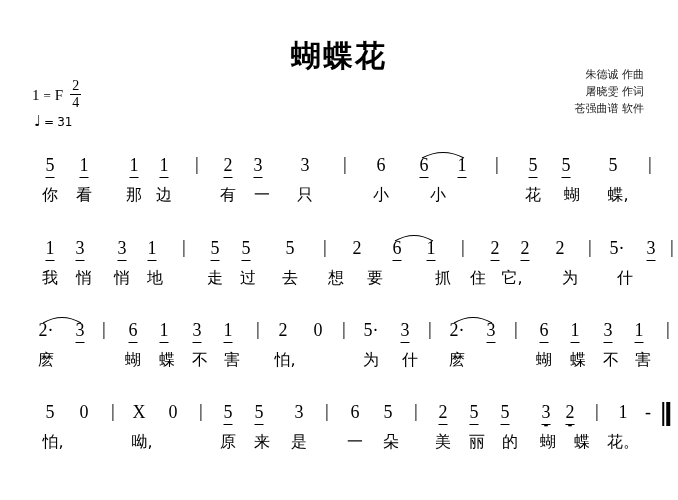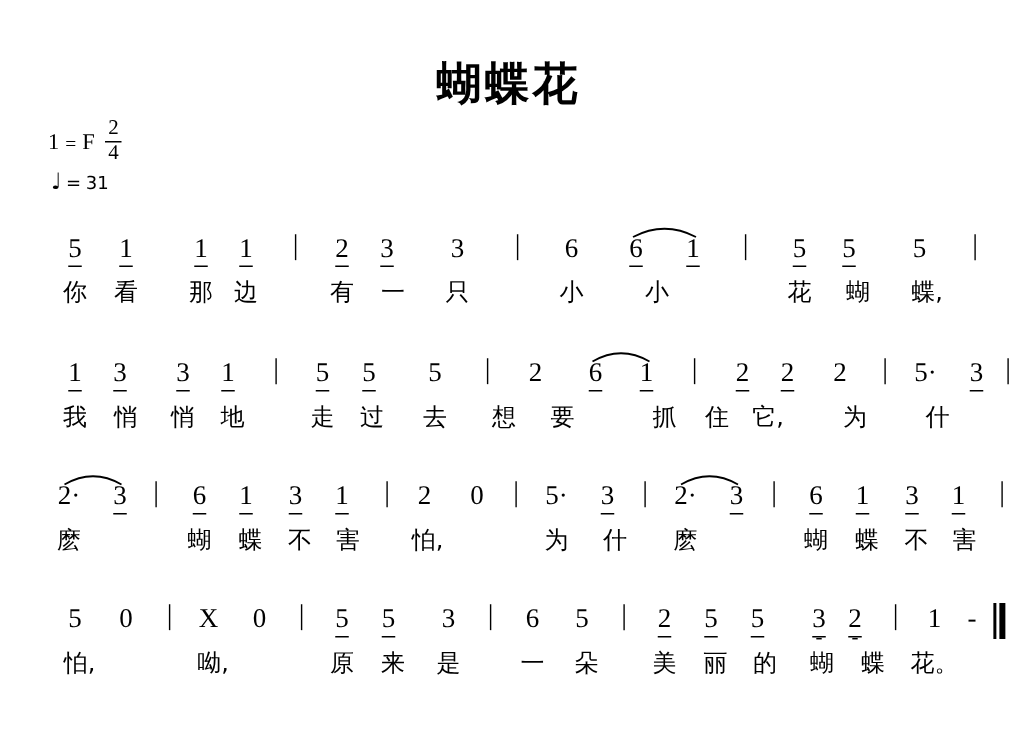--- a/index.html
+++ b/index.html
@@ -155,20 +155,25 @@
   }
   .final i.thick { width: 4px; margin-right: 0; }
 </style>
 </head>
 <body>
 
 <div class="sheet">
 
   <div class="title">蝴蝶花</div>
 
+  <div class="credits">
+    <div>朱德诚  作曲</div>
+    <div>屠晓雯  作词</div>
+    <div>苍强曲谱  软件</div>
+  </div>
 
   <div class="keysig">
     <span class="num1">1</span>
     <span class="eq">=</span>
     <span class="letter">F</span>
     <span class="frac">
       <span class="top">2</span>
       <span class="bot">4</span>
     </span>
   </div>

